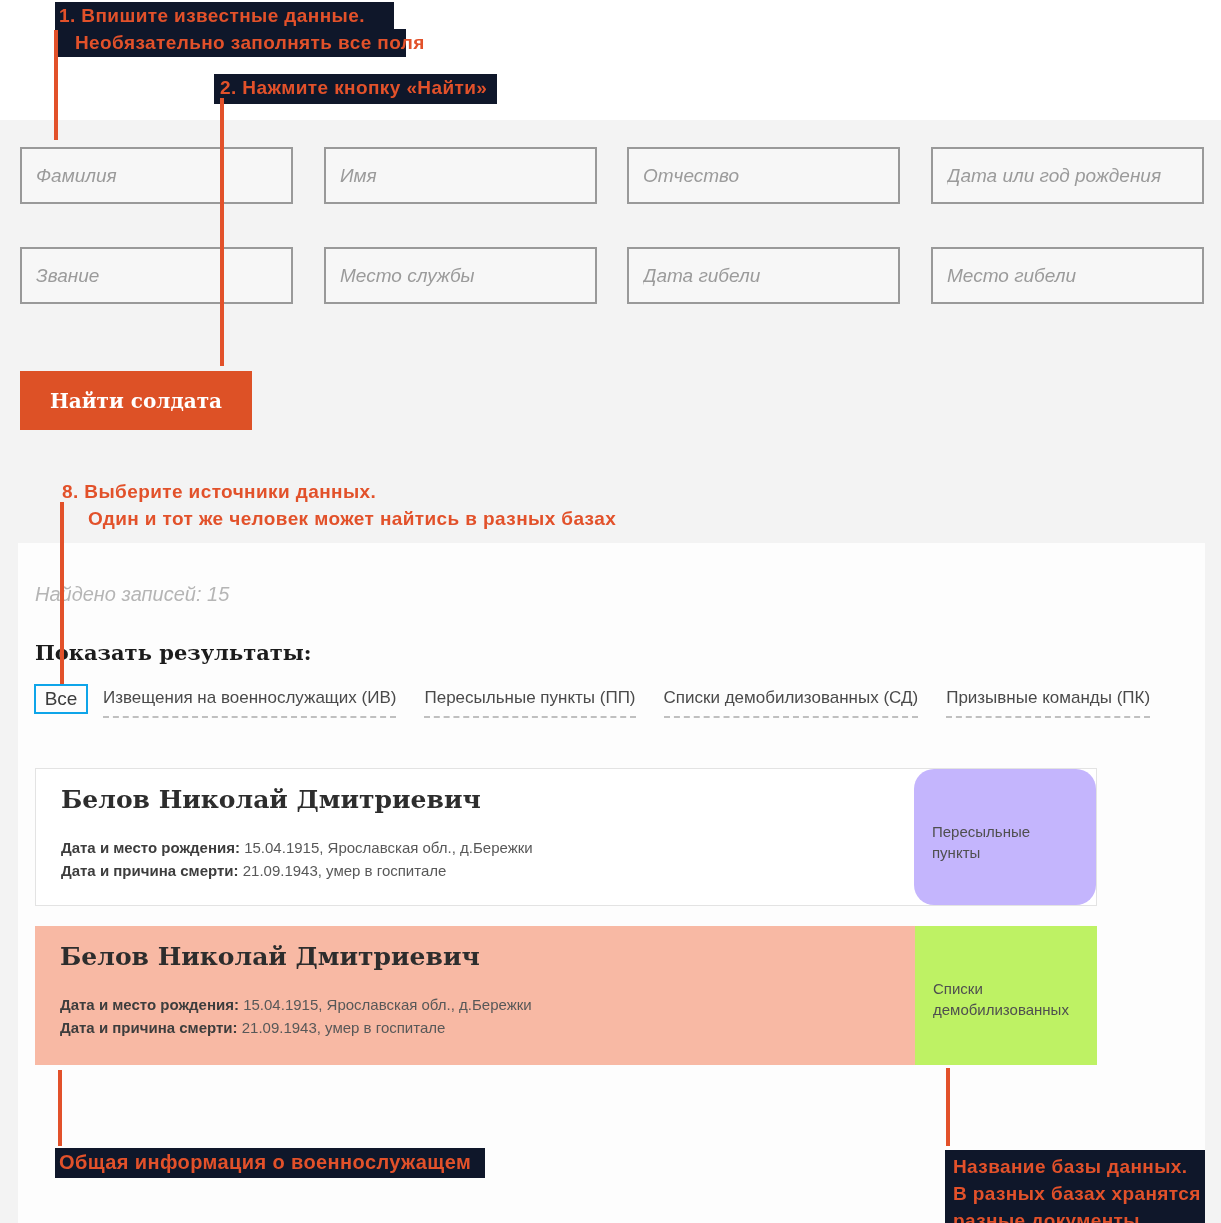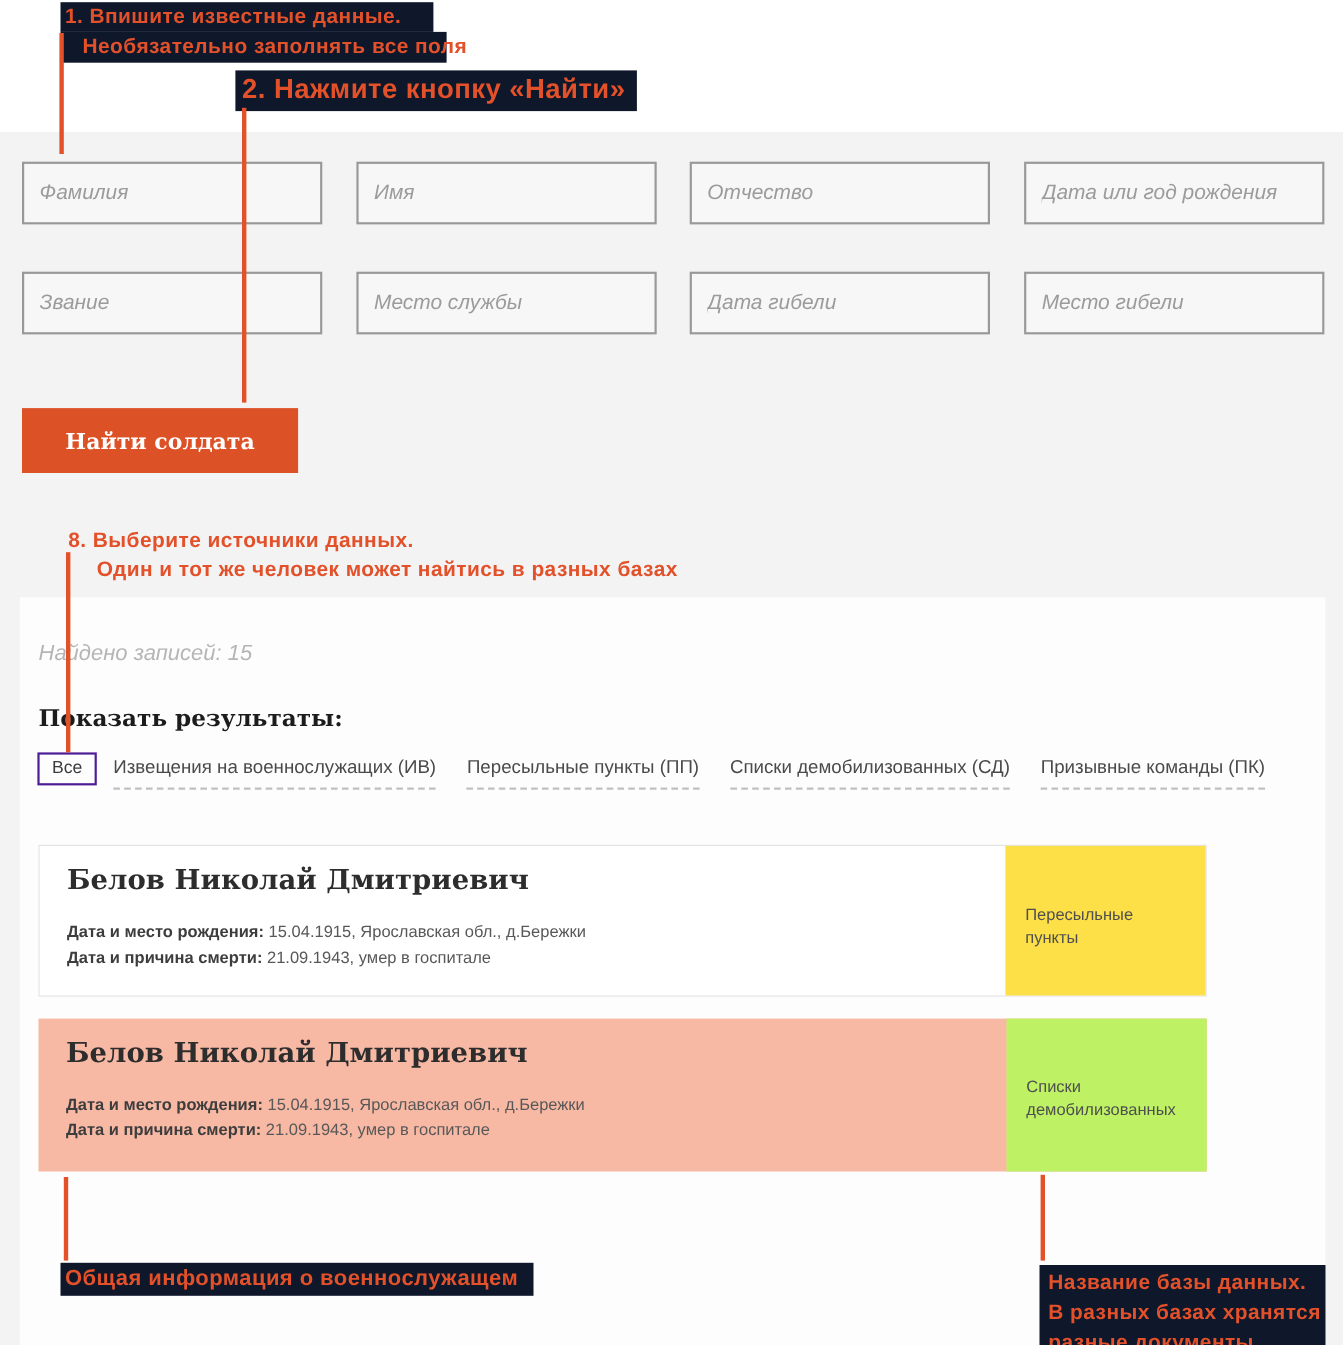--- a/index.html
+++ b/index.html
@@ -10,21 +10,21 @@
   
   .gray-bg{position:absolute; left:0; top:120px; right:0; bottom:0; background:#f3f3f3;}
   .panel{position:absolute; left:18px; top:543px; width:1187px; bottom:0; background:#fdfdfd;}
 
   
   .ann{position:absolute; color:#e2512a; font-weight:bold; letter-spacing:.4px; white-space:nowrap;}
   .ann .bb{background:#0f172a; display:block;}
   #ann1{left:55px; top:2px; font-size:19px; line-height:21px;}
   #ann1 .l1{width:335px; padding:3px 0 3px 4px;}
   #ann1 .l2{width:331px; padding:3px 0 4px 20px; overflow:visible;}
-  #ann2{left:214px; top:64px; font-size:25px;}
+  #ann2{left:214px; top:74px; font-size:19px;}
   #ann2 .bb{padding:3px 10px 5px 6px;}
   #ann3{left:62px; top:478px; font-size:19px; line-height:27px;}
   #ann3 .l2{padding-left:26px;}
   #ann-bl{left:55px; top:1148px; font-size:20px;}
   #ann-bl .bb{padding:3px 14px 4px 4px;}
   #ann-br{left:945px; top:1150px; font-size:19px; line-height:27px;}
   #ann-br .bb{width:248px; padding:3px 4px 8px 8px;}
   .vline{position:absolute; width:4px; background:#e2512a;}
   #vl1{left:54px;  top:30px;   height:110px;}
   #vl2{left:220px; top:98px;   height:268px;}
@@ -35,33 +35,33 @@
   
   .field{
     position:absolute; width:273px; height:57px; box-sizing:border-box;
     border:2px solid #999999; background:#f7f7f7; padding:0 14px;
     font-family:"Liberation Sans", sans-serif; font-size:19px; color:#555;
   }
   .field::placeholder{color:#9b9b9b; font-style:italic; opacity:1;}
   .r1{top:147px;} .r2{top:247px;}
   .c1{left:20px;} .c2{left:324px;} .c3{left:627px;} .c4{left:931px;}
   #find-btn{
-    position:absolute; left:20px; top:371px; width:251px; height:59px;
+    position:absolute; left:20px; top:371px; width:232px; height:59px;
     background:#dd5126; border:none; color:#ffffff; cursor:pointer;
     font-family:"DejaVu Serif", serif; font-weight:bold; font-size:20px;
   }
 
   
   #found-count{position:absolute; left:35px; top:583px; font-style:italic; font-size:20px; color:#b5b5b5;}
   #show-results{position:absolute; left:35px; top:640px; font-family:"DejaVu Serif", serif; font-weight:bold; font-size:21px; color:#1c1c1c;}
   #tabs{position:absolute; left:34px; top:684px; display:flex; align-items:flex-start;}
   .tab-all{
-    box-sizing:border-box; border:2px solid #4c1d95; width:54px; height:30px;
+    box-sizing:border-box; border:2px solid #0ea5e9; width:54px; height:30px;
     display:flex; align-items:center; justify-content:center;
-    font-size:16px; color:#3c3c3c; margin-right:15px; cursor:pointer; background:transparent;
+    font-size:19px; color:#3c3c3c; margin-right:15px; cursor:pointer; background:transparent;
   }
   .tab{
     font-size:17px; color:#4a4a4a; margin-right:28px; cursor:pointer;
     padding:4px 0 8px 0; border-bottom:2px dashed #c0c0c0; white-space:nowrap;
   }
 
   
   .card{position:absolute; left:35px; width:1062px; box-sizing:border-box;}
   #card1{top:768px; height:138px; background:#ffffff; border:1px solid #e3e3e3;}
   #card2{top:926px; height:139px; background:#f8b9a4;}
@@ -70,21 +70,21 @@
     font-family:"DejaVu Serif", serif; font-weight:bold; font-size:25px; color:#2d2d2d;
   }
   .card-row{position:absolute; left:25px; font-size:15px; color:#4a4a4a; white-space:nowrap;}
   .row-a{top:70px;} .row-b{top:93px;}
   .card-row b{color:#3d3d3d;}
   .card-row span{color:#585858; font-weight:normal;}
   .src{
     position:absolute; right:0; top:0; bottom:0; width:182px; box-sizing:border-box;
     padding:52px 20px 0 18px; font-size:15px; color:#4f4f4f; line-height:21px;
   }
-  #card1 .src{background:#fde047;}
+  #card1 .src{background:#c4b5fd;border-radius:20px;}
   #card2 .src{background:#bef264;}
 </style>
 </head>
 <body>
 
 <div id="stage">
 
   <div class="gray-bg"></div>
   <div class="panel"></div>
 

